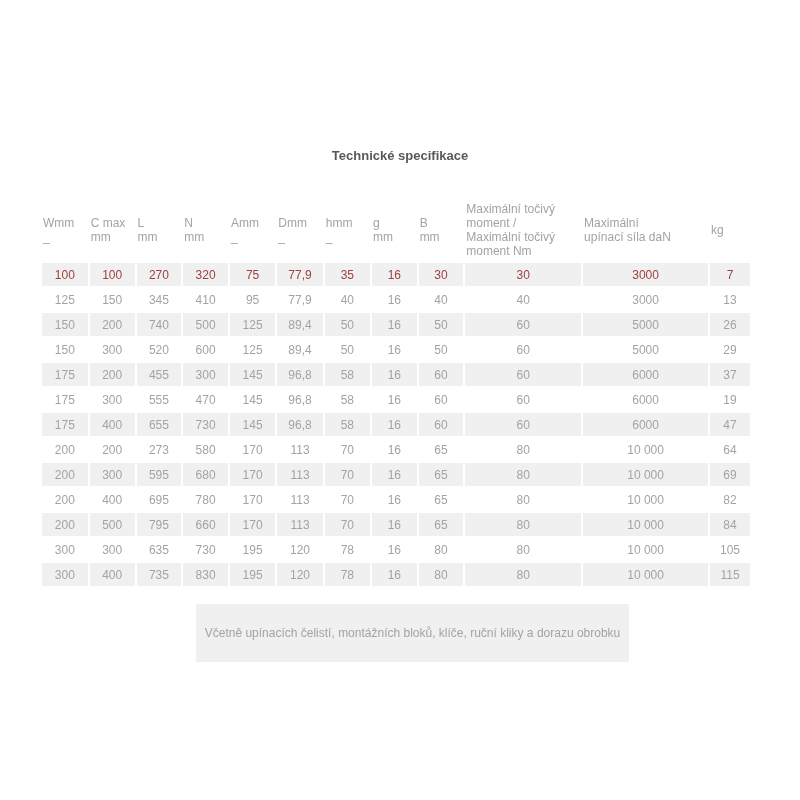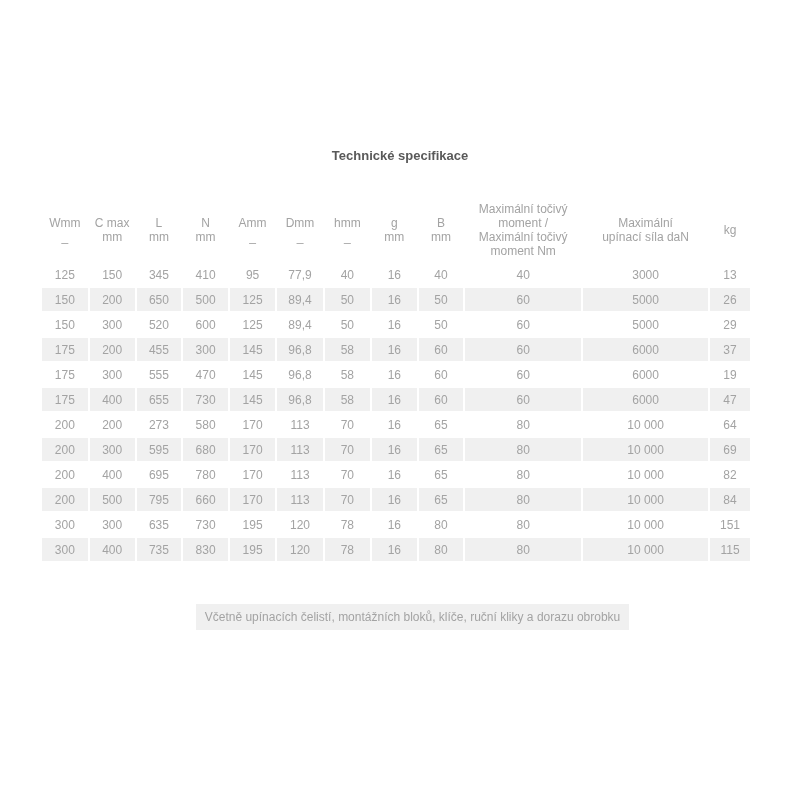--- a/index.html
+++ b/index.html
@@ -40,21 +40,21 @@
   col.c-upinaci { width: 132px; }
   col.c-kg      { width: 42px; }
 
   th {
     height: 62px;
     padding: 0 1px;
     font-weight: normal;
     font-size: 12px;
     line-height: 14px;
     color: var(--text-muted);
-    text-align: center;
+    text-align: left;
     vertical-align: middle;
     white-space: pre-line;
   }
   td {
     height: 23px;
     padding: 0;
     font-size: 12px;
     color: var(--text-muted);
     text-align: center;
     vertical-align: middle;
@@ -67,21 +67,21 @@
     position: absolute;
     top: 604px; left: 40px; width: 745px;
     text-align: center;
   }
   .footer-note {
     display: inline-block;
     background: var(--row-shade);
     color: var(--text-muted);
     font-size: 12px;
     line-height: 16px;
-    padding: 5px 9px;
+    padding: 21px 9px;
   }
 </style>
 </head>
 <body>
 
 <div class="page">
 
   <div class="title">Technické specifikace</div>
 
   <table class="spec-table">
@@ -114,38 +114,52 @@
           <th>Maximální točivý
 moment /
 Maximální točivý
 moment Nm</th>
           <th>Maximální
 upínací síla daN</th>
           <th>kg</th>
         </tr>
     </thead>
     <tbody id="body-rows">
+        <tr class="shaded highlight">
+          <td>100</td>
+          <td>100</td>
+          <td>270</td>
+          <td>320</td>
+          <td>75</td>
+          <td>77,9</td>
+          <td>35</td>
+          <td>16</td>
+          <td>30</td>
+          <td>30</td>
+          <td>3000</td>
+          <td>7</td>
+        </tr>
         <tr>
           <td>125</td>
           <td>150</td>
           <td>345</td>
           <td>410</td>
           <td>95</td>
           <td>77,9</td>
           <td>40</td>
           <td>16</td>
           <td>40</td>
           <td>40</td>
           <td>3000</td>
           <td>13</td>
         </tr>
         <tr class="shaded">
           <td>150</td>
           <td>200</td>
-          <td>650</td>
+          <td>740</td>
           <td>500</td>
           <td>125</td>
           <td>89,4</td>
           <td>50</td>
           <td>16</td>
           <td>50</td>
           <td>60</td>
           <td>5000</td>
           <td>26</td>
         </tr>
@@ -266,21 +280,21 @@
           <td>300</td>
           <td>635</td>
           <td>730</td>
           <td>195</td>
           <td>120</td>
           <td>78</td>
           <td>16</td>
           <td>80</td>
           <td>80</td>
           <td>10 000</td>
-          <td>151</td>
+          <td>105</td>
         </tr>
         <tr class="shaded">
           <td>300</td>
           <td>400</td>
           <td>735</td>
           <td>830</td>
           <td>195</td>
           <td>120</td>
           <td>78</td>
           <td>16</td>

